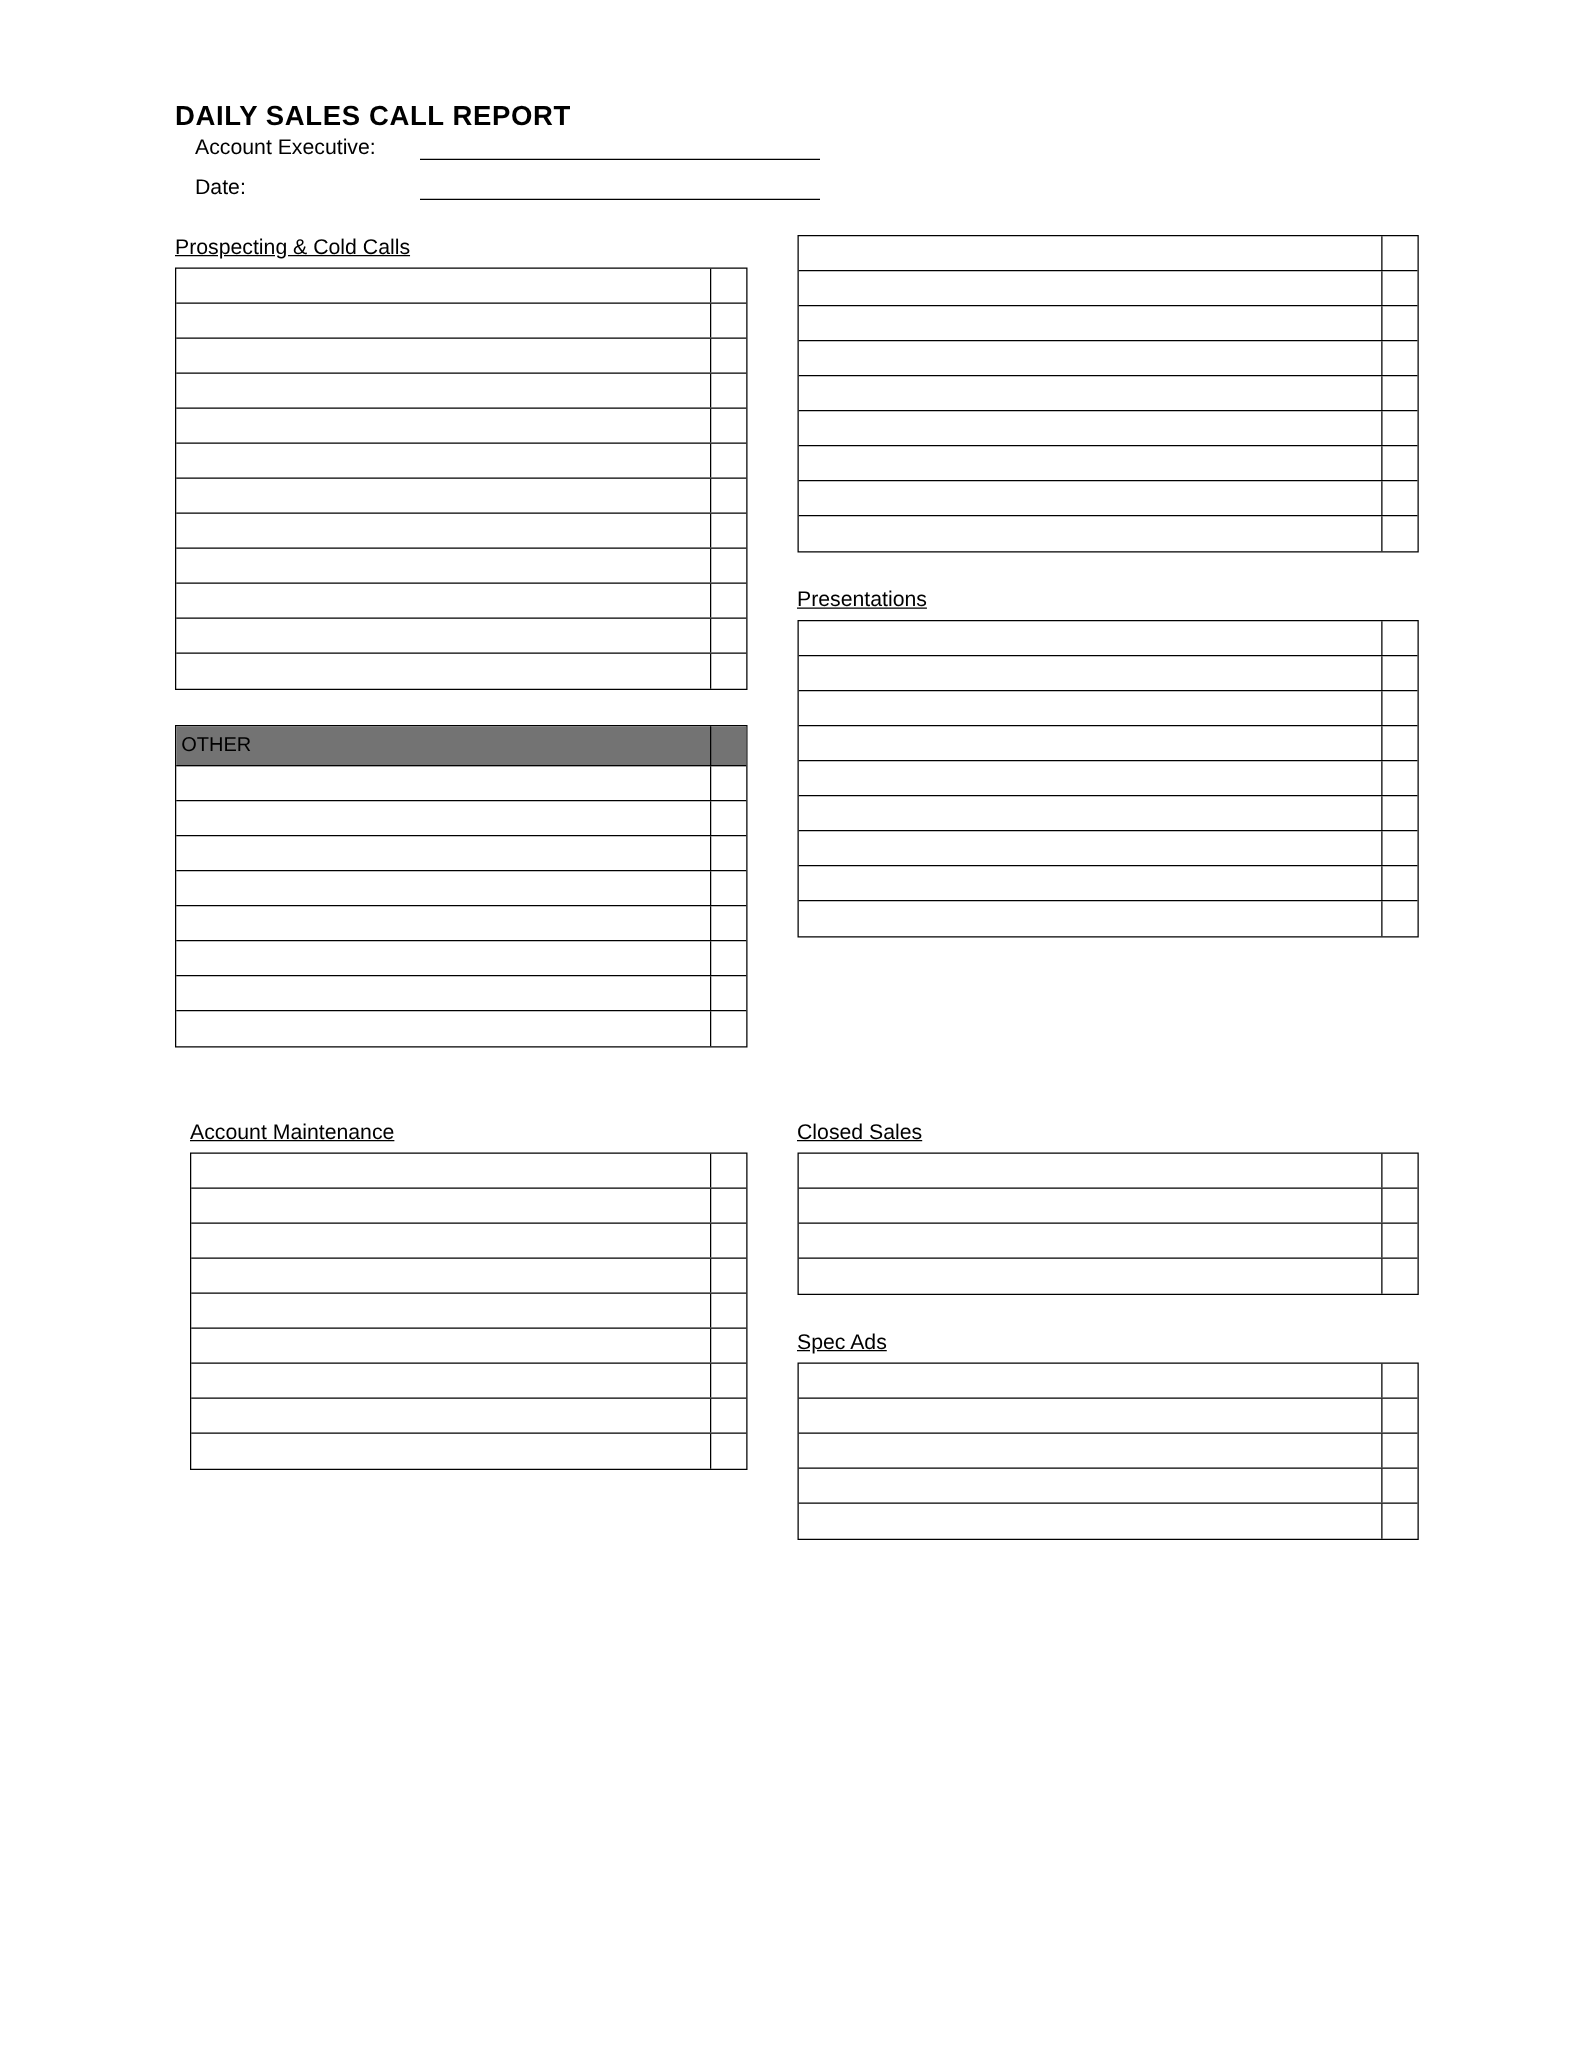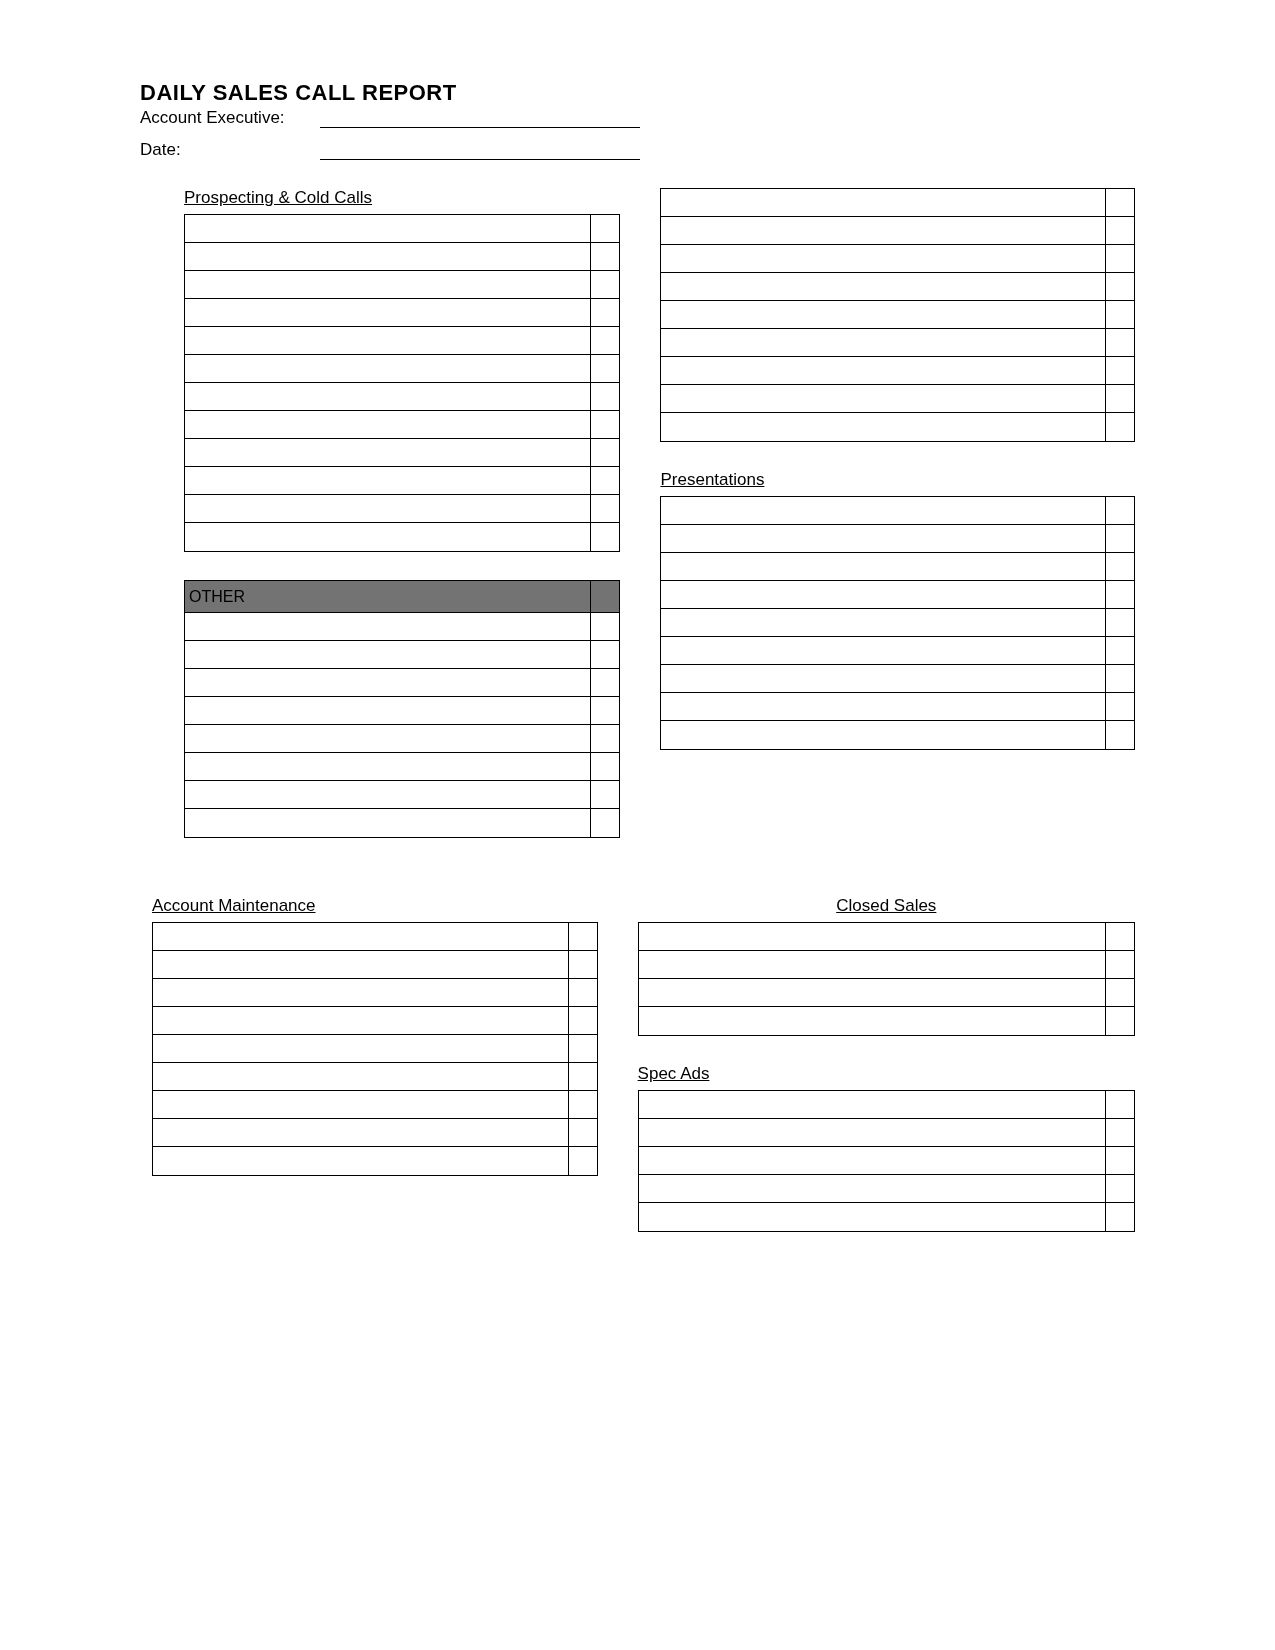--- a/index.html
+++ b/index.html
@@ -30,33 +30,33 @@
     .header-field {
       display: flex;
       align-items: flex-end;
       margin-bottom: 10px;
       font-size: 17px;
     }
 
     .header-field-label {
       min-width: 180px;
       font-size: 17px;
+      margin-left: 16px;
     }
 
     .header-field-line {
       flex: 1;
       max-width: 320px;
       border-bottom: 1.5px solid #000;
       height: 22px;
     }
 
     .sections-wrapper {
       display: flex;
       gap: 0;
-      margin-left: 44px;
     }
 
     .left-col {
       width: 48%;
       padding-right: 20px;
     }
 
     .right-col {
       width: 52%;
       padding-left: 20px;
@@ -135,21 +135,20 @@
       padding-left: 12px;
     }
 
     .bottom-right {
       width: 52%;
       padding-left: 20px;
     }
 
     .bottom-right-top {
       margin-bottom: 28px;
-      text-align: center;
     }
 
     .bottom-right-bottom {
       margin-top: 16px;
     }
   </style>
 </head>
 <body>
 
 <div class="report-title">DAILY SALES CALL REPORT</div>

